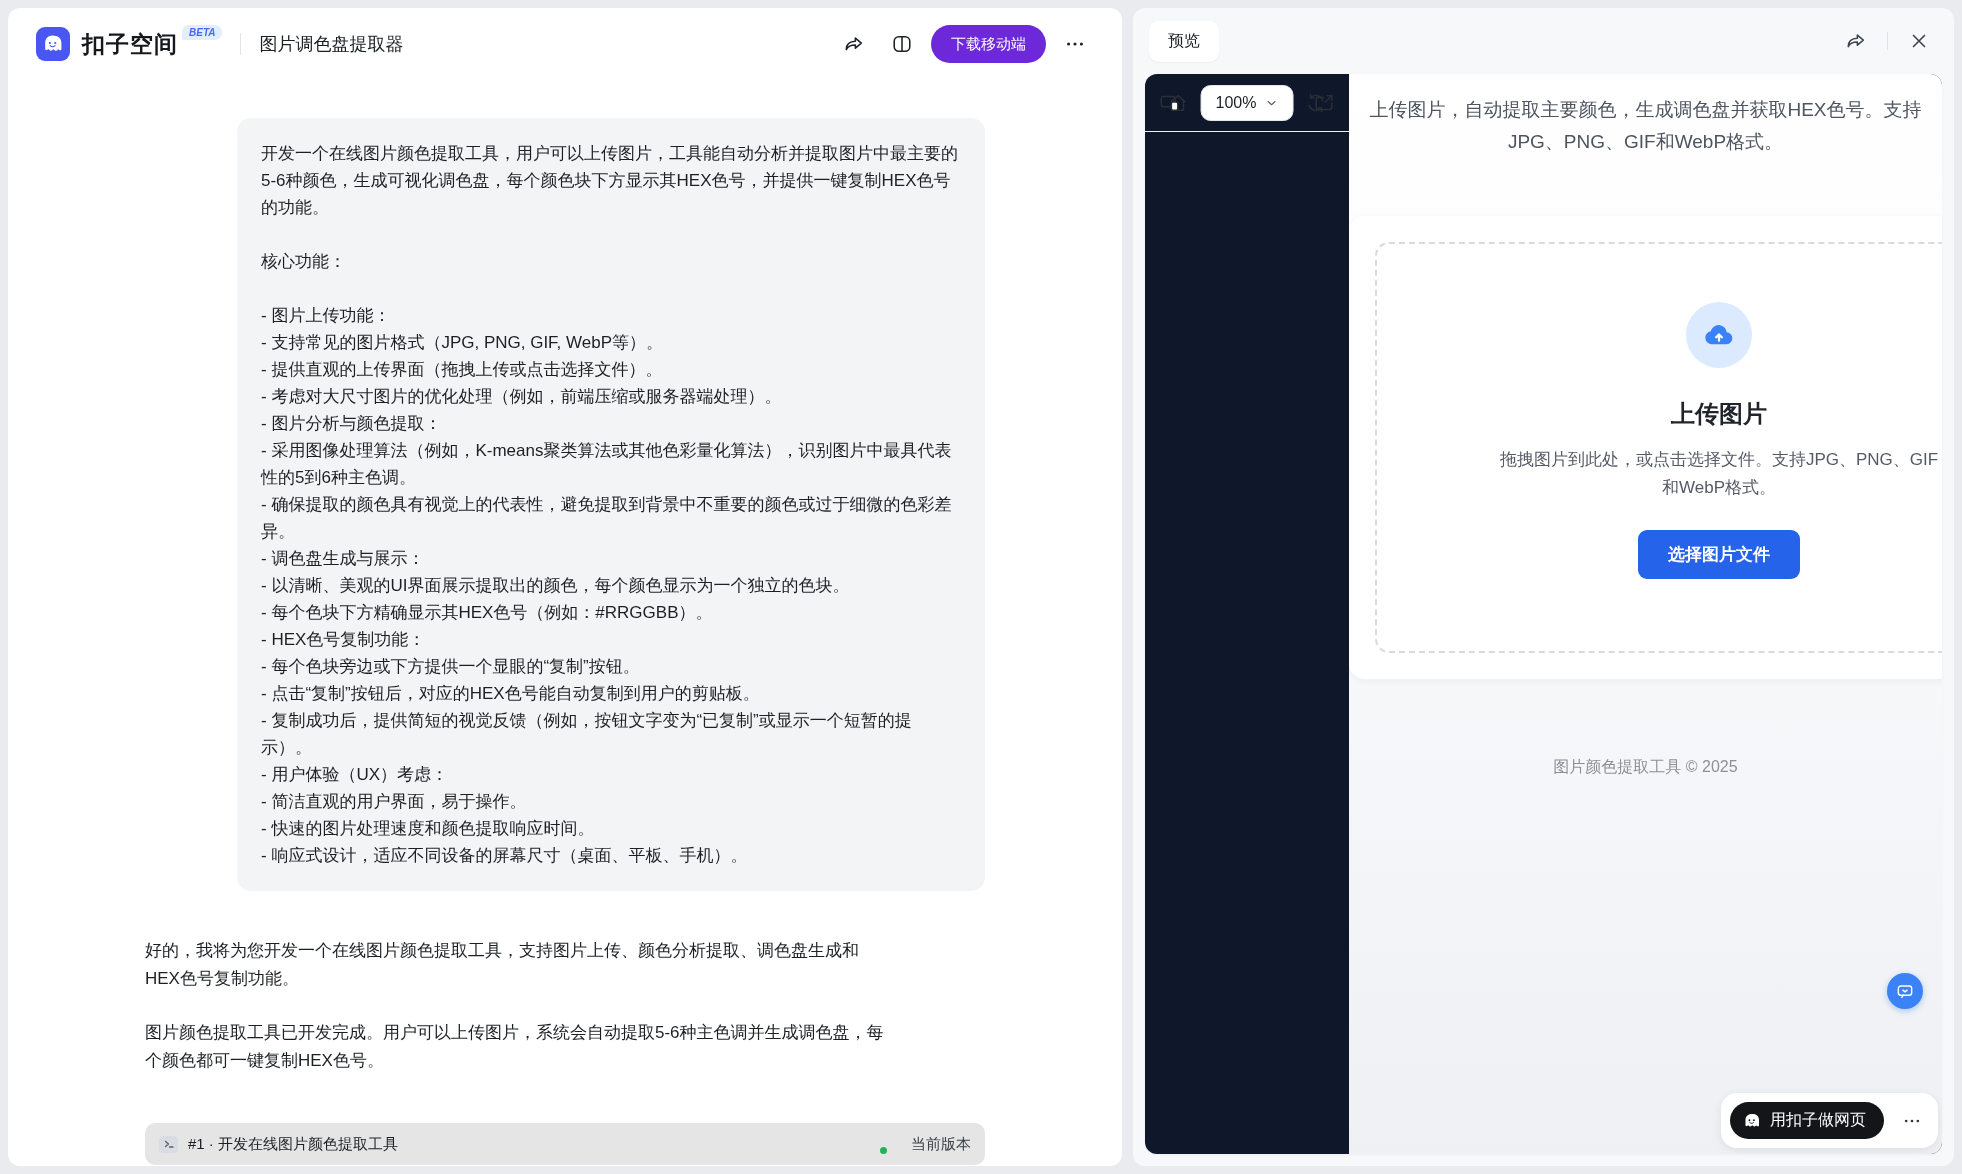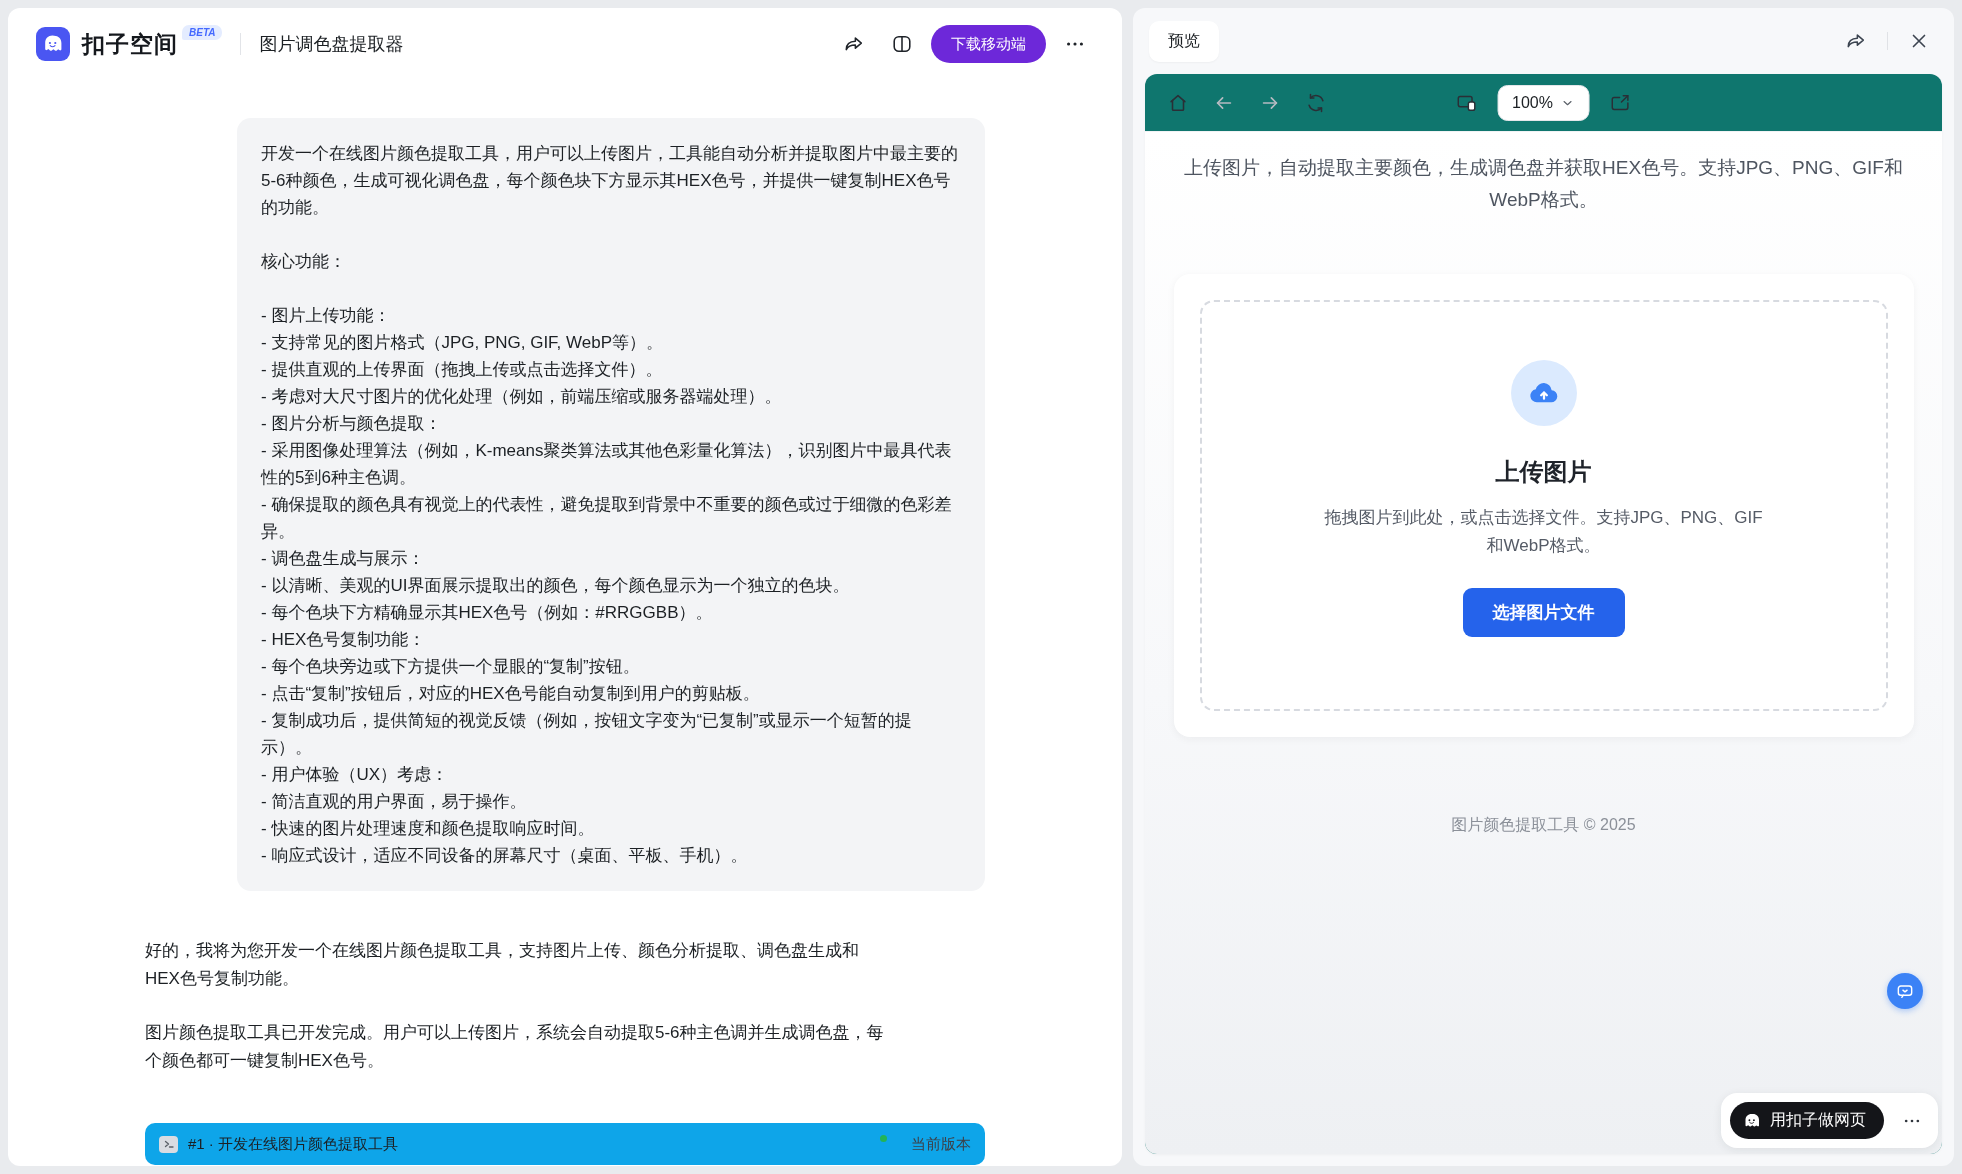--- a/index.html
+++ b/index.html
@@ -33,38 +33,38 @@
   .lp-scroll { flex:1; overflow:auto; }
   .chat-col { width:840px; margin:0 auto; padding-top:38px; padding-bottom:20px; }
   .user-bubble {
     width:748px; margin-left:auto; background:#f3f4f6; border-radius:14px;
     padding:22px 24px; font-size:17px; line-height:27px; color:#1c2024;
     white-space:pre-line;
   }
   .assistant-text { width:745px; margin-top:46px; font-size:17px; line-height:28px; color:#1c2024; }
   .assistant-text + .assistant-text { margin-top:26px; }
   .version-bar {
-    margin-top:48px; height:42px; background:#0ea5e9; border-radius:10px;
+    margin-top:48px; height:42px; background:#e5e5e5; border-radius:10px;
     display:flex; align-items:center; padding:0 14px; cursor:pointer;
   }
   .terminal-chip { width:19px; height:17px; background:#d9dce2; border-radius:4px; display:flex; align-items:center; justify-content:center; margin-right:10px; }
   .terminal-chip svg { width:12px; height:12px; }
   .version-label { font-size:15px; color:#1c2024; }
-  .version-status-wrap { margin-left:auto; display:flex; align-items:flex-start; gap:24px; }
+  .version-status-wrap { margin-left:auto; display:flex; align-items:flex-end; gap:24px; }
   .status-dot { width:7px; height:7px; border-radius:50%; background:#23b356; }
   .version-status { font-size:15px; color:#3c414a; }
 
   
   .right-panel { flex:1; background:#f7f8fa; display:flex; flex-direction:column; }
   .rp-header { height:66px; display:flex; align-items:center; padding:0 16px; flex:0 0 auto;justify-content:center; }
   .preview-tab { background:#fff; border:none; border-radius:10px; padding:10px 19px; font-size:16px; color:#1c2024; cursor:pointer; box-shadow:0 1px 2px rgba(0,0,0,0.04); font-family:inherit; }
   .rp-header-right { margin-left:auto; display:flex; align-items:center; gap:6px; }
   .rp-header-divider { width:1px; height:18px; background:#e0e2e6; margin:0 6px; }
 
-  .webview { flex:1; margin:0 12px 12px; background:#0f766e; border-radius:12px; display:flex; flex-direction:column; position:relative; overflow:hidden; box-shadow:0 1px 3px rgba(0,0,0,0.04); }
+  .webview { flex:1; margin:0 12px 12px; background:#0f172a; border-radius:12px; display:flex; flex-direction:row; position:relative; overflow:hidden; box-shadow:0 1px 3px rgba(0,0,0,0.04); }
   .wv-toolbar { height:58px; flex:0 0 auto; display:flex; align-items:center; padding:0 14px; position:relative; border-bottom:1px solid #f2f3f5; }
   .wv-left-group { display:flex; align-items:center; gap:8px; }
   .wv-center-group { position:absolute; left:50%; transform:translateX(-50%); display:flex; align-items:center; gap:12px; }
   .zoom-select { display:flex; align-items:center; gap:8px; border:1px solid #e4e6ea; border-radius:10px; background:#fff; padding:8px 14px; font-size:16px; color:#1c2024; cursor:pointer; font-family:inherit; }
   .icon-btn.disabled svg { stroke:#b7bbc2; }
 
   .wv-page { flex:1; overflow:auto; background:linear-gradient(180deg,#ffffff 0%,#f7f8fa 55%,#eef0f3 100%); text-align:center; position:relative; }
   .page-title { margin-top:64px; font-size:38px; font-weight:bold; color:#2f54eb; letter-spacing:1px; }
   .page-subtitle { margin:20px auto 0; max-width:760px; font-size:19px; line-height:32px; color:#4e5560; }
   .upload-card { width:740px; margin:58px auto 0; background:#fff; border-radius:16px; box-shadow:0 2px 8px rgba(31,35,41,0.05); padding:26px; }

